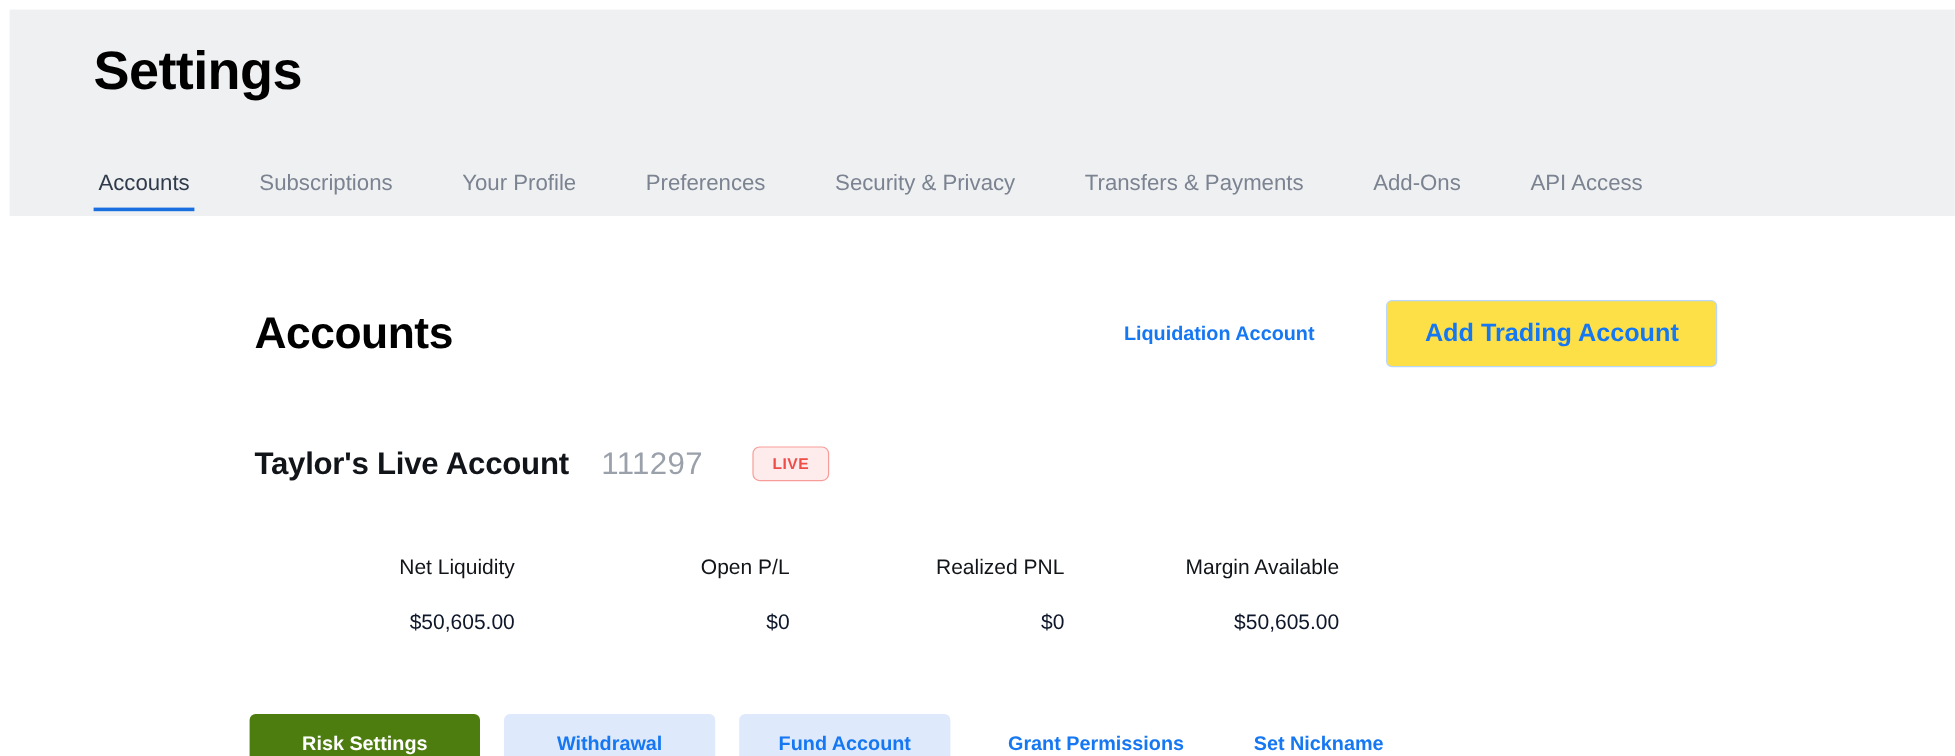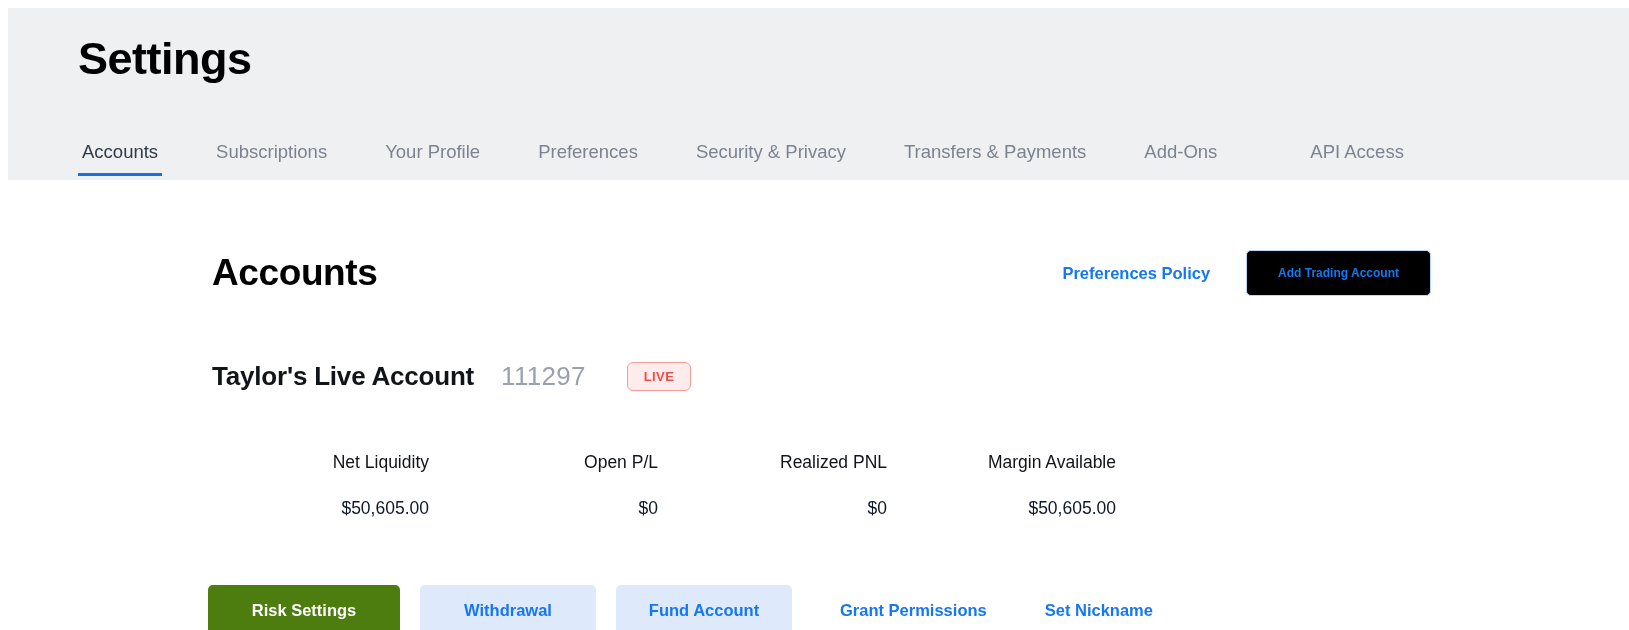--- a/index.html
+++ b/index.html
@@ -48,21 +48,21 @@
   .tab {
     position: relative;
     font-size: 18.5px;
     color: #7b8391;
     padding: 0 0 15px 0;
     margin-right: 50px;
     white-space: nowrap;
     cursor: pointer;
     line-height: 1;
   }
-  .tab:last-child { margin-right: 0; margin-left: 35px; }
+  .tab:last-child { margin-right: 0; }
 
   .tab.active {
     color: #2f3a4a;
     font-weight: normal;
   }
 
   .tab.active::after {
     content: "";
     position: absolute;
     left: 0;
@@ -112,29 +112,30 @@
     font-weight: bold;
     cursor: pointer;
     background: none;
     border: none;
     font-family: inherit;
     white-space: nowrap;
   }
 
   .outline-btn {
     color: #1577f2;
-    font-size: 12px;
-    font-weight: bold;
-    background: #000000;
+    font-size: 21px;
+    font-weight: bold;
+    background: #fde047;
     border: 1px solid #b9d6fb;
     border-radius: 5px;
     padding: 15px 31px;
     cursor: pointer;
     font-family: inherit;
     white-space: nowrap;
+    margin-left: 24px;
   }
 
   
   .account-row {
     display: flex;
     align-items: center;
     margin-top: 49px;
   }
 
   .account-name {
@@ -265,21 +266,21 @@
   </nav>
 </div>
 
 <div class="content">
   <div class="content-inner">
 
     <div class="section-head">
       <h2 class="section-title">Accounts</h2>
 
       <div class="head-actions">
-        <button class="link-btn">Preferences Policy</button>
+        <button class="link-btn">Liquidation Account</button>
         <button class="outline-btn">Add Trading Account</button>
       </div>
     </div>
 
     <div class="account-row">
       <span class="account-name">Taylor's Live Account</span>
       <span class="account-id">111297</span>
       <span class="badge">LIVE</span>
     </div>
 

